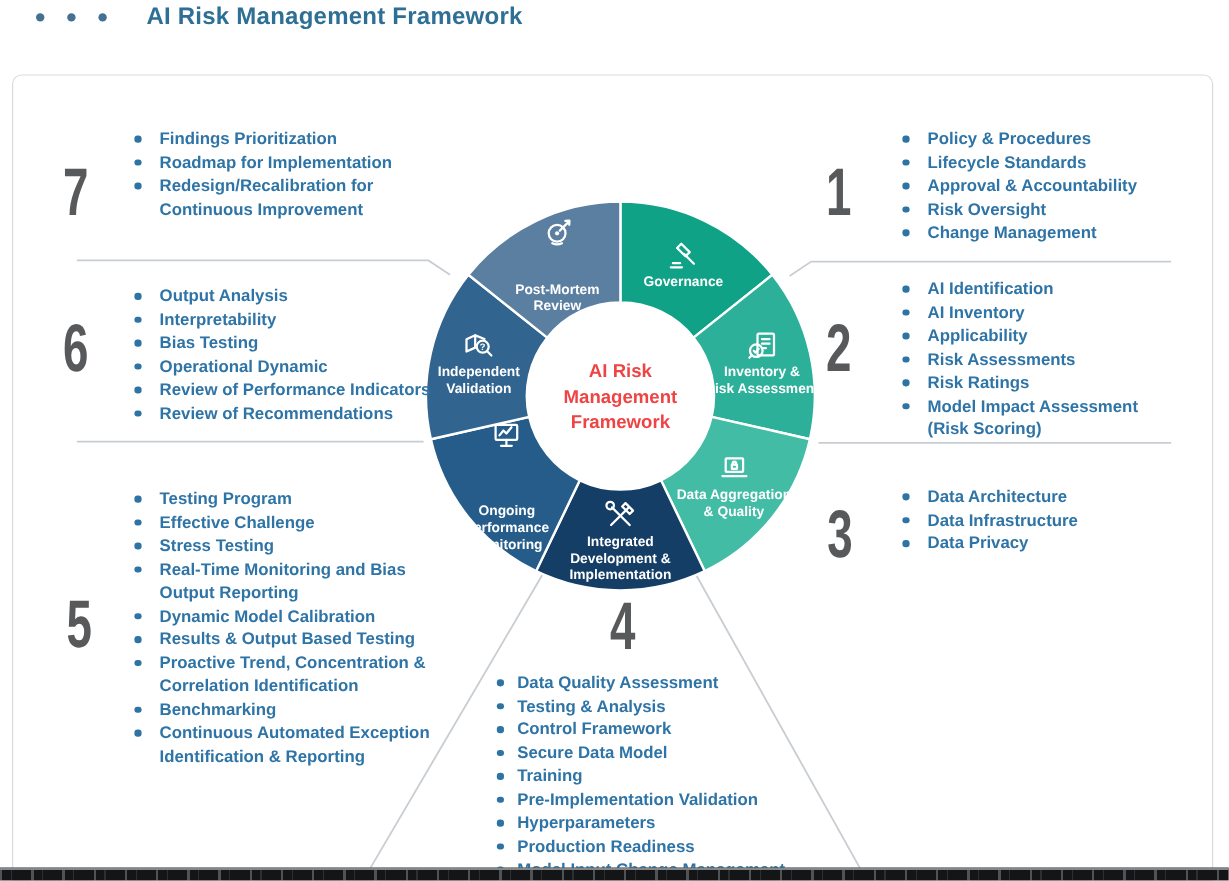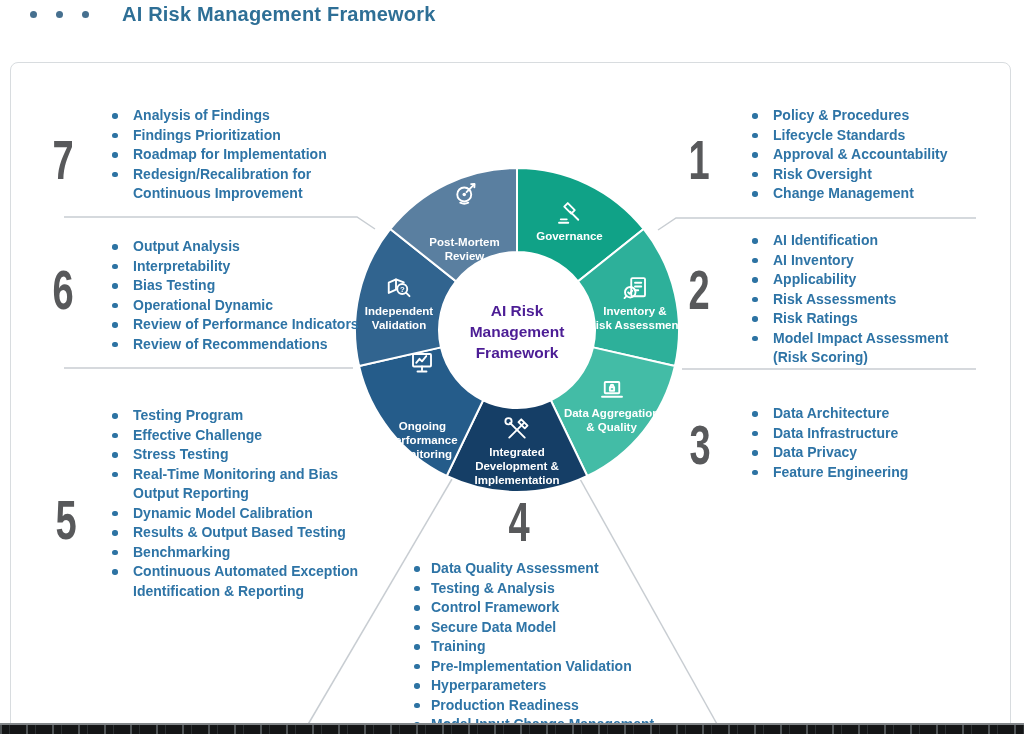--- a/index.html
+++ b/index.html
@@ -28,21 +28,21 @@
   #sec-4 .num{left:497px;top:496px}  #sec-4 ul{left:410px;top:559px;width:270px}
   #sec-4 ul li{padding-left:21px}
   #sec-5 .num{left:44px;top:494px}   #sec-5 ul{left:108px;top:406px;width:258px}
   #sec-6 .num{left:41px;top:264px}   #sec-6 ul{left:108px;top:237px;width:262px}
   #sec-7 .num{left:41px;top:134px}   #sec-7 ul{left:108px;top:106px;width:240px}
 
   
   .seg-content{position:absolute;transform:translate(-50%,-50%);display:flex;flex-direction:column;align-items:center;gap:1px;width:118px;pointer-events:none;}
   .seg-content svg{width:30px;height:30px;flex:0 0 auto;}
   .seg-label{color:#fff;font-size:11.5px;line-height:13.8px;text-align:center;font-weight:600;}
-  .center-label{position:absolute;left:517px;top:331px;transform:translate(-50%,-50%);text-align:center;color:#4c1d95;font-weight:bold;font-size:15.5px;line-height:21px;white-space:nowrap;}
+  .center-label{position:absolute;left:517px;top:331px;transform:translate(-50%,-50%);text-align:center;color:#ef4444;font-weight:bold;font-size:15.5px;line-height:21px;white-space:nowrap;}
 
   
   .bottom-bar{position:absolute;left:0;bottom:0;width:1024px;height:9px;background:#141516;border-top:2px solid #83878a;
     background-image:repeating-linear-gradient(90deg, rgba(190,200,205,.35) 0 2px, transparent 2px 9px, rgba(120,130,135,.25) 9px 10px, transparent 10px 26px);}
 </style>
 </head>
 <body>
 
 <div class="page">
 
@@ -205,21 +205,20 @@
         <li>Risk Ratings</li>
         <li>Model Impact Assessment (Risk Scoring)</li>
       </ul>
   </div>
   <div class="sec" id="sec-3">
     <div class="num">3</div>
       <ul class="items">
         <li>Data Architecture</li>
         <li>Data Infrastructure</li>
         <li>Data Privacy</li>
-        <li>Feature Engineering</li>
       </ul>
   </div>
   <div class="sec" id="sec-4">
     <div class="num">4</div>
       <ul class="items">
         <li>Data Quality Assessment</li>
         <li>Testing &amp; Analysis</li>
         <li>Control Framework</li>
         <li>Secure Data Model</li>
         <li>Training</li>
@@ -231,39 +230,39 @@
   </div>
   <div class="sec" id="sec-5">
     <div class="num">5</div>
       <ul class="items">
         <li>Testing Program</li>
         <li>Effective Challenge</li>
         <li>Stress Testing</li>
         <li>Real-Time Monitoring and Bias Output Reporting</li>
         <li>Dynamic Model Calibration</li>
         <li>Results &amp; Output Based Testing</li>
+        <li>Proactive Trend, Concentration &amp; Correlation Identification</li>
         <li>Benchmarking</li>
         <li>Continuous Automated Exception Identification &amp; Reporting</li>
       </ul>
   </div>
   <div class="sec" id="sec-6">
     <div class="num">6</div>
       <ul class="items">
         <li>Output Analysis</li>
         <li>Interpretability</li>
         <li>Bias Testing</li>
         <li>Operational Dynamic</li>
         <li>Review of Performance Indicators</li>
         <li>Review of Recommendations</li>
       </ul>
   </div>
   <div class="sec" id="sec-7">
     <div class="num">7</div>
       <ul class="items">
-        <li>Analysis of Findings</li>
         <li>Findings Prioritization</li>
         <li>Roadmap for Implementation</li>
         <li>Redesign/Recalibration for Continuous Improvement</li>
       </ul>
   </div>
 
   <div class="bottom-bar"></div>
 </div>
 
 </body></html>

